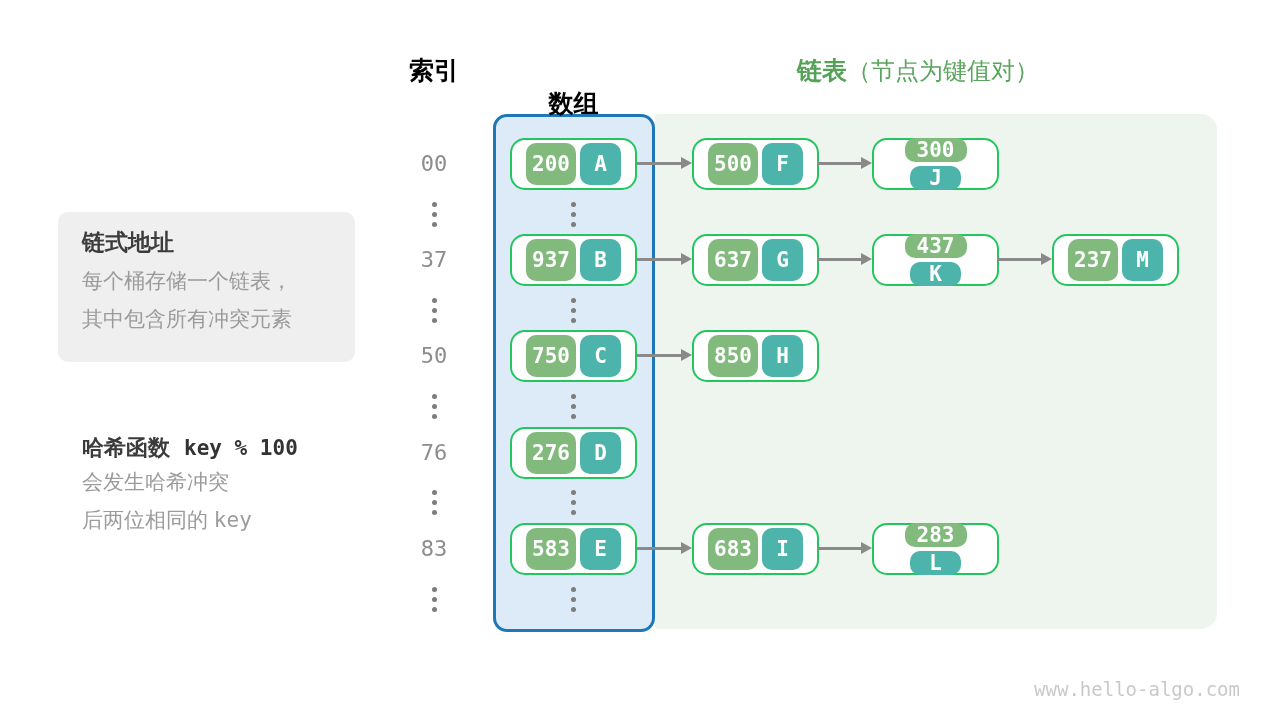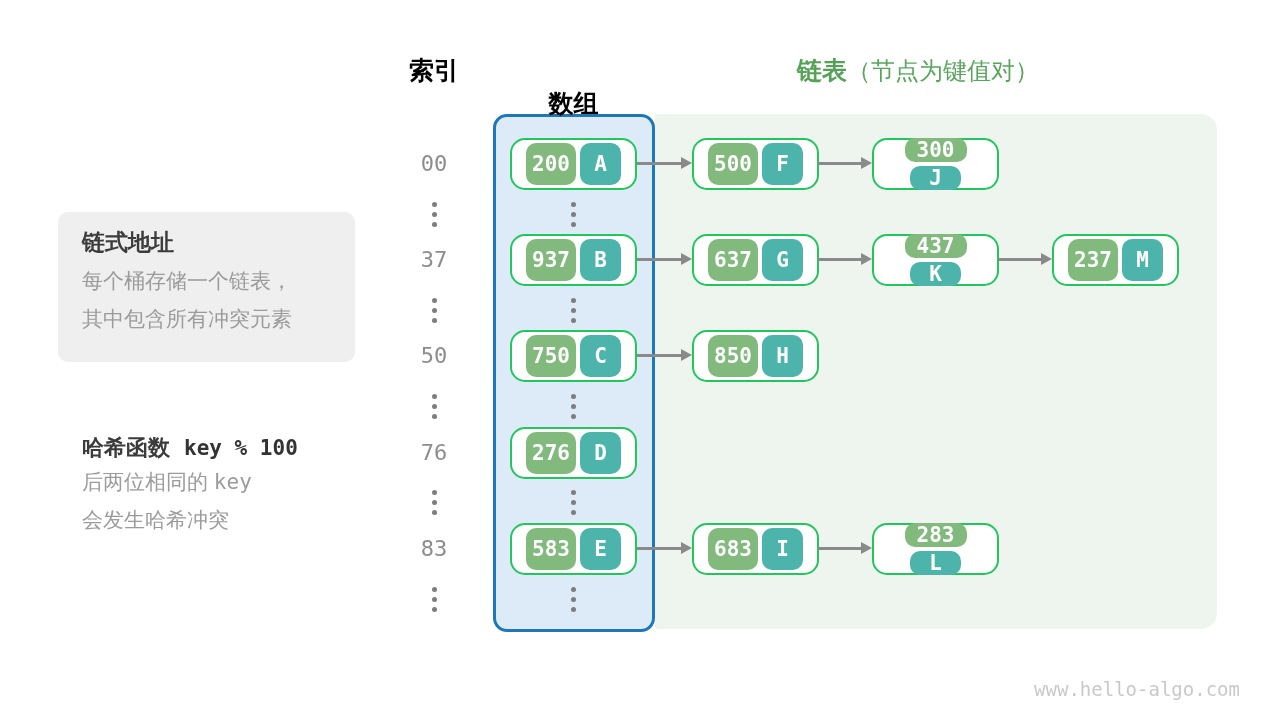--- a/index.html
+++ b/index.html
@@ -114,22 +114,22 @@
 <div class="hdr hdr-list"><span>链表</span><span class="note">（节点为键值对）</span></div>
 
 <div class="info-box">
   <div class="title">链式地址</div>
   <div class="line">每个桶存储一个链表，</div>
   <div class="line">其中包含所有冲突元素</div>
 </div>
 
 <div class="hash-note">
   <div class="title"><span>哈希函数</span><span class="code mono">key % 100</span></div>
+  <div class="line">会发生哈希冲突</div>
   <div class="line"><span>后两位相同的</span> <span class="code mono">key</span></div>
-  <div class="line">会发生哈希冲突</div>
 </div>
 
 <div class="idx r0">00</div>
 <div class="node col-arr r0">
   <span class="cell key">200</span>
   <span class="cell val">A</span>
 </div>
 <div class="arrow ar0 r0"></div>
 <div class="node col-c1 r0">
   <span class="cell key">500</span>

